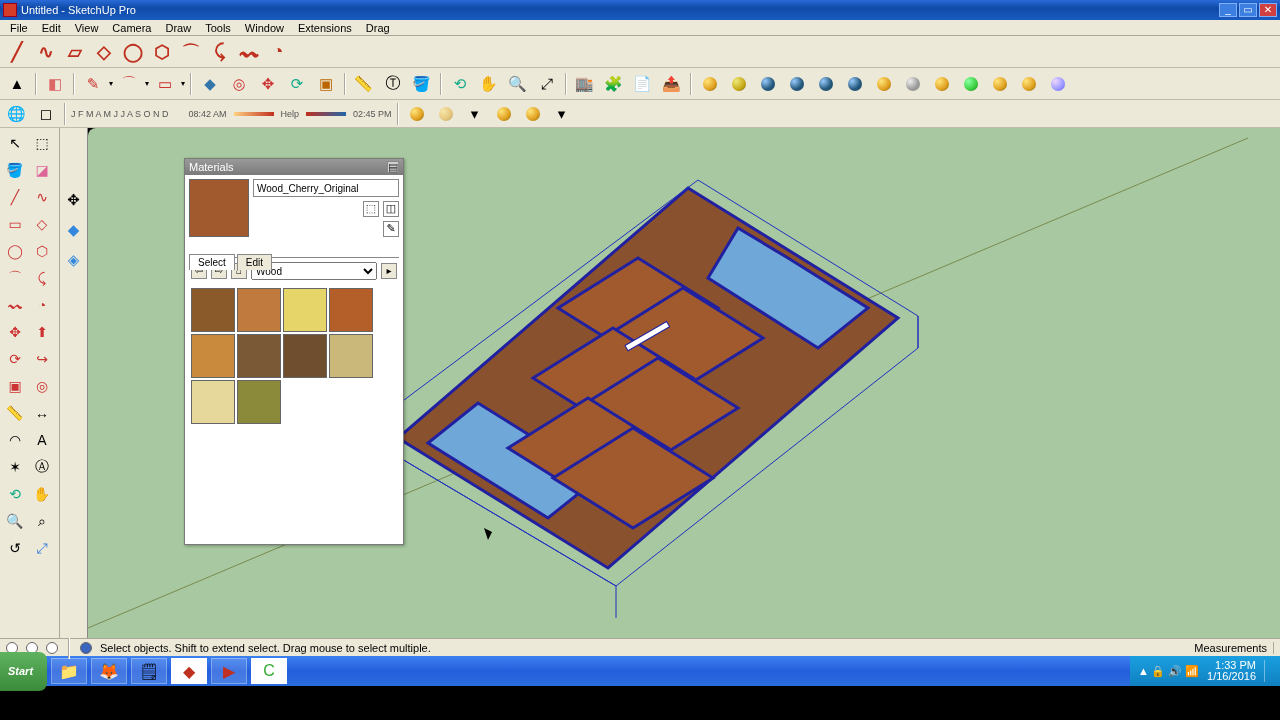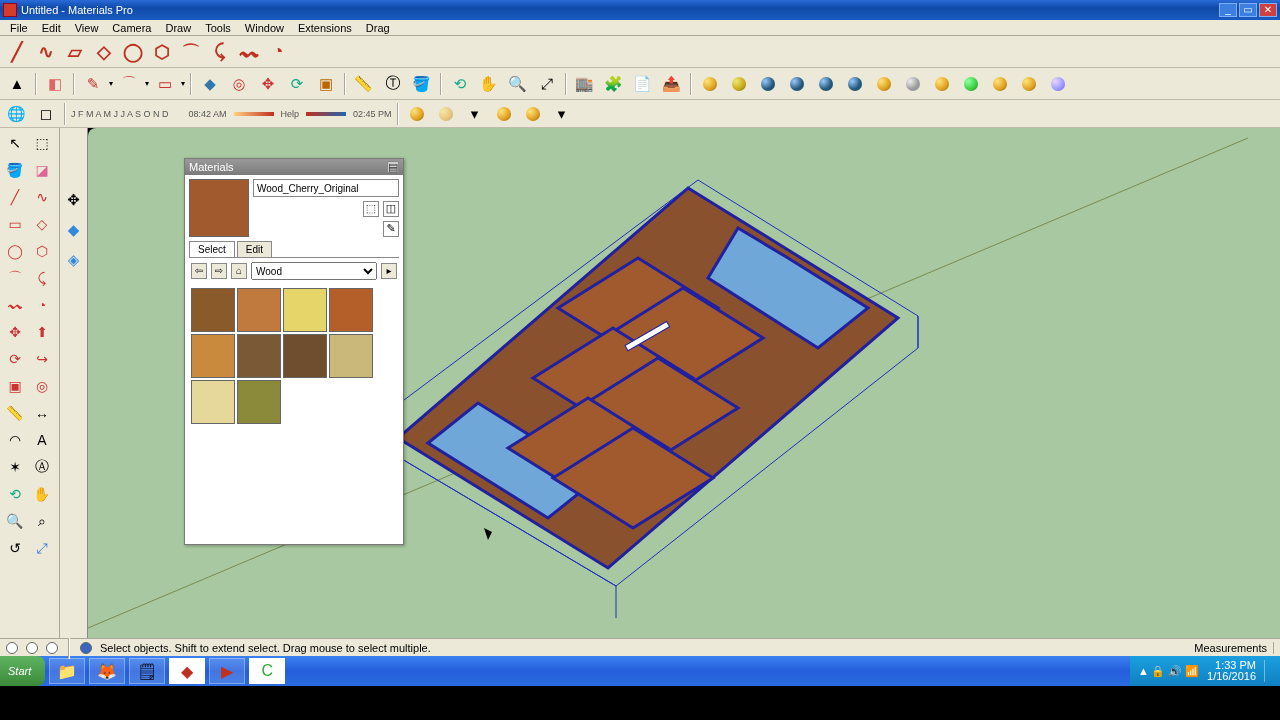--- a/index.html
+++ b/index.html
@@ -34,50 +34,50 @@
   .viewport svg { position:absolute; left:0; top:0; }
 
   
   .panel { position:absolute; left:96px; top:30px; width:220px; background:#fff; border:1px solid #7a7a7a; box-shadow:1px 1px 3px rgba(0,0,0,.3); }
   .panel .phdr { height:16px; background:linear-gradient(#9a9a9a,#7a7a7a); color:#fff; font-size:10px; padding:1px 4px; display:flex; align-items:center; }
   .panel .phdr .x { margin-left:auto; width:12px; height:12px; background:#d0d0d0; color:#333; text-align:center; line-height:11px; border:1px solid #888; }
   .panel .prow1 { display:flex; padding:4px; gap:4px; }
   .swatch-lg { width:60px; height:58px; background:#a15a2e; border:1px solid #666; }
   .panel input[type=text] { height:18px; border:1px solid #888; padding:1px 3px; font-size:10px; width:100%; }
   .tabbar { display:flex; border-bottom:1px solid #888; margin:0 4px; }
-  .tabbar span { padding:2px 8px; border:1px solid #888; border-bottom:none; background:#ece9d8; margin-right:2px; font-size:10px; position:relative; top:0; }
+  .tabbar span { padding:2px 8px; border:1px solid #888; border-bottom:none; background:#ece9d8; margin-right:2px; font-size:10px; position:relative; top:13px; }
   .tabbar span.active { background:#fff; }
   .catrow { display:flex; align-items:center; gap:4px; padding:4px 6px; }
   .catrow .ico { width:16px; height:16px; border:1px solid #888; background:#ece9d8; text-align:center; line-height:13px; font-size:10px; }
   .catrow select { flex:1; height:18px; font-size:10px; }
   .swatches { display:flex; flex-wrap:wrap; gap:2px; padding:4px 6px; height:260px; align-content:flex-start; background:#fff; }
   .sw { width:44px; height:44px; border:1px solid #666; }
 
   
   .axisbar { height:18px; background:#ece9d8; border-top:1px solid #aca899; display:flex; align-items:center; padding:0 6px; gap:8px; }
   .circle { width:12px; height:12px; border-radius:50%; border:1px solid #666; }
   .taskbar { height:30px; background:linear-gradient(#3c81f0,#245edc 50%,#2a6de0); display:flex; align-items:center; padding:0 0 0 0; }
-  .startbtn { height:30px; padding:0 14px 0 8px; background:linear-gradient(#5fb35f,#3a8a3a); color:#fff; font-weight:normal; font-style:italic; display:flex; align-items:center; border-radius:0 8px 8px 0; font-size:12px; }
+  .startbtn { height:39px; padding:0 14px 0 8px; background:linear-gradient(#5fb35f,#3a8a3a); color:#fff; font-weight:bold; font-style:italic; display:flex; align-items:center; border-radius:0 8px 8px 0; font-size:12px; }
   .taskitem { width:36px; height:26px; margin-left:4px; border:1px solid rgba(255,255,255,.3); background:rgba(255,255,255,.15); display:flex; align-items:center; justify-content:center; font-size:16px; }
   .tray { margin-left:auto; height:30px; background:linear-gradient(#1a9fe0,#1080c0); display:flex; align-items:center; padding:0 8px; color:#fff; font-size:10px; gap:8px; }
   .tray .clock { text-align:right; line-height:11px; }
   .blackbar { background:#000; height:22px; }
 
   
   .redln { color:#c03020; font-weight:bold; font-size:18px; }
   .spheretb { width:14px;height:14px;border-radius:50%; background:radial-gradient(circle at 30% 30%, #ffe57a, #e0a020 60%, #806000); display:inline-block; }
 </style>
 </head>
 <body>
 
 <div class="blackbar" style="height:0px"></div>
 
 <div class="titlebar">
   <div class="icon"></div>
-  <span>Untitled - Materials Pro</span>
+  <span>Untitled - SketchUp Pro</span>
   <div class="buttons">
     <div>_</div>
     <div>▭</div>
     <div class="close">✕</div>
   </div>
 </div>
 
 <div class="menubar">
   <span>File</span>
   <span>Edit</span>

